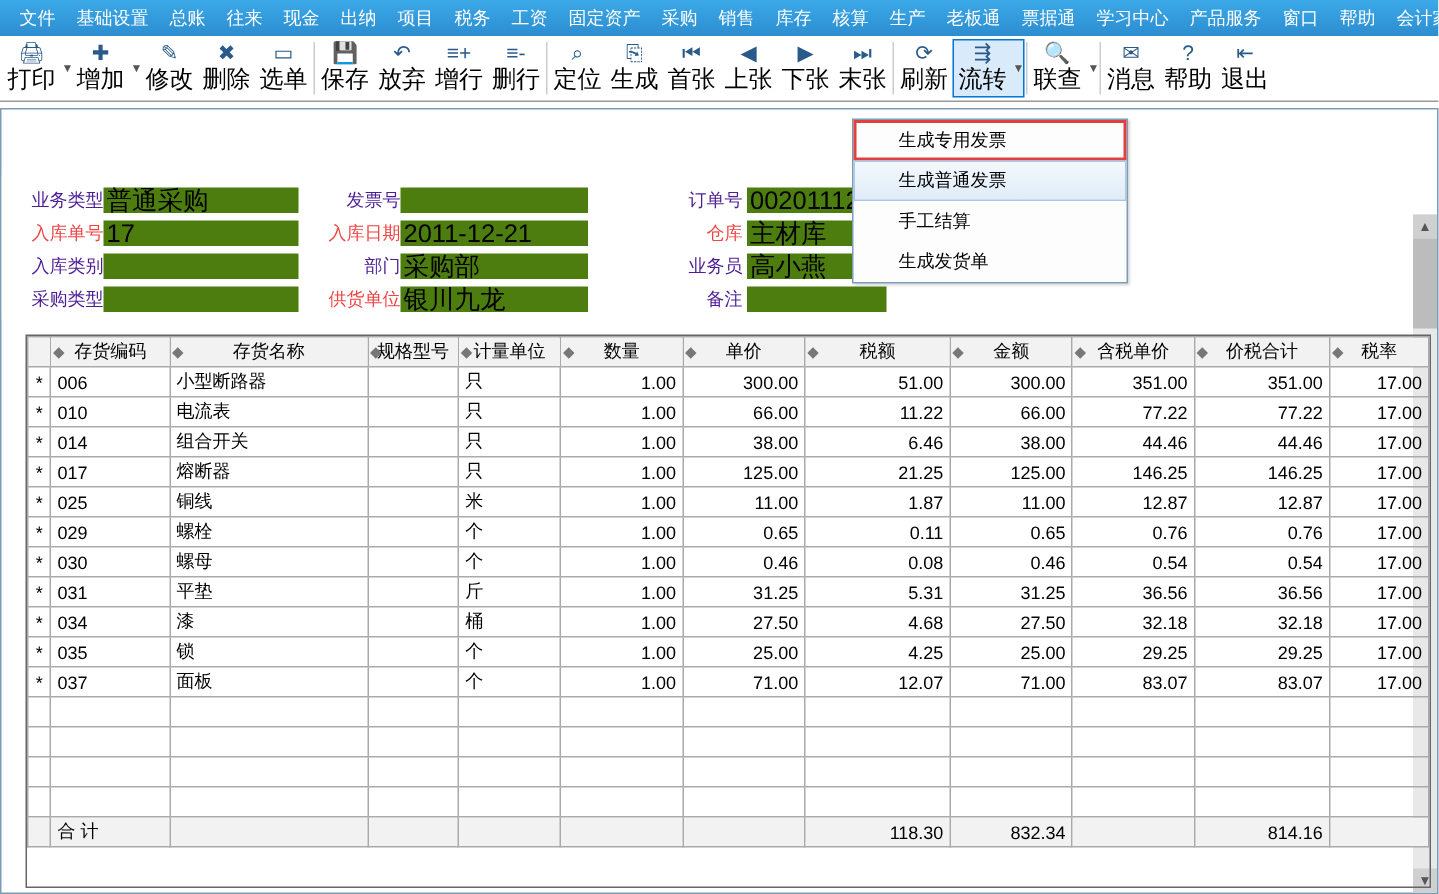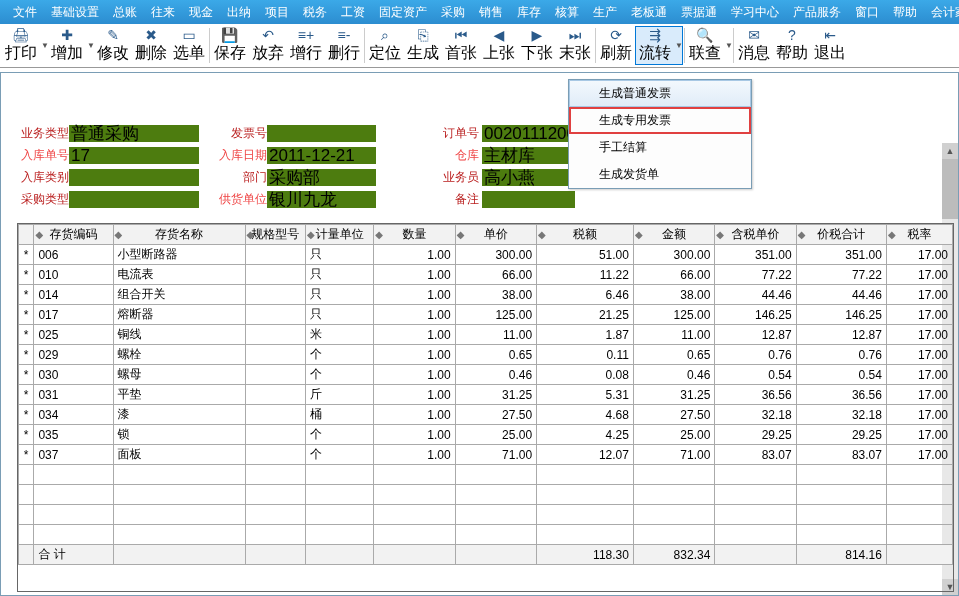--- a/index.html
+++ b/index.html
@@ -21,25 +21,25 @@
     
     
     .dropdown { position: absolute; left: 568px; top: 79px; background: #fdfdfd; border: 1px solid #7a9db5; width: 184px; z-index: 100; box-shadow: 1px 1px 2px rgba(0,0,0,0.2); }
     .dd-item { padding: 5px 10px 5px 30px; cursor: pointer; white-space: nowrap; }
     .dd-item.hover { border: 1px solid #a8c8e4; background: linear-gradient(to bottom, #f3f8fd, #e0ecf8); padding: 4px 9px 4px 29px; }
     .dd-item.sel { border: 2px solid #e04040; padding: 3px 8px 3px 28px; }
     
     
     .form-area { background: #fff; padding: 4px 10px; }
     .form-row { display: flex; height: 20px; align-items: center; margin-top: 2px; }
-    .f-lbl { width: 58px; text-align: right; color: #b91c1c; }
+    .f-lbl { width: 58px; text-align: right; color: #4c1d95; }
     .f-lbl.blue { color: #ef4444; }
     .f-val { background: #4d7c0f; border: none; height: 17px; padding: 0 2px; font-size: 17px; display: inline-block; line-height: 17px; }
     .f-val.w1 { width: 130px; }
-    .f-val.w2 { width: 109px; }
+    .f-val.w2 { width: 125px; }
     .f-val.w3 { width: 93px; margin-left: 3px; }
     .col2 { margin-left: 10px; }
     .col3 { margin-left: 45px; text-align: right; }
     
     
     .grid-wrapper { position: absolute; left: 16px; right: 4px; top: 218px; bottom: 3px; border: 1px solid #666; }
     .grid { border-collapse: collapse; width: 100%; table-layout: fixed; }
     .grid th, .grid td { border: 1px solid #aaa; padding: 0 4px; height: 20px; font-size: 12px; white-space: nowrap; overflow: hidden; }
     .grid th { background: #f2f2f2; font-weight: normal; text-align: center; position: relative; }
     .grid td.num { text-align: right; }
@@ -519,17 +519,17 @@
             <td class="num"></td>
             <td class="num">814.16</td>
             <td class="num"></td>
           </tr>
         </tfoot>
       </table>
   </div>
 </div>
 
 <div class="dropdown" id="dropdown">
+    <div class="dd-item sel">生成专用发票</div>
     <div class="dd-item hover">生成普通发票</div>
-    <div class="dd-item sel">生成专用发票</div>
     <div class="dd-item">手工结算</div>
     <div class="dd-item">生成发货单</div>
   </div>
 
 </body></html>

